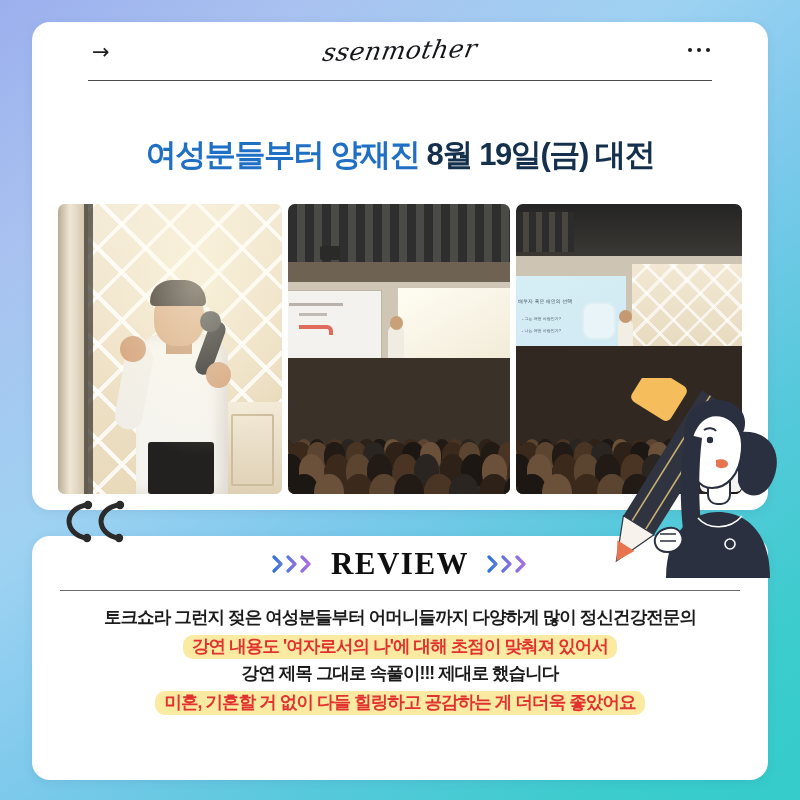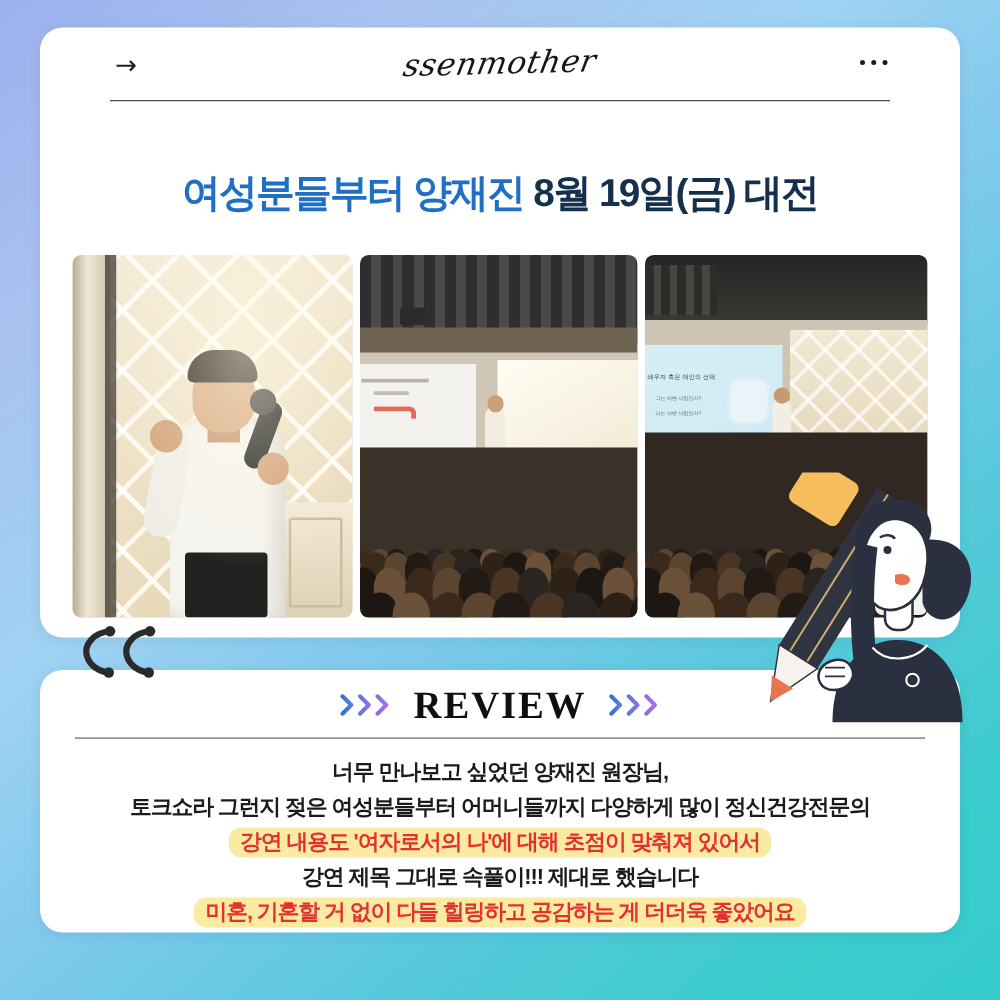--- a/index.html
+++ b/index.html
@@ -22,21 +22,21 @@
 
   
   .card {
     position: absolute;
     left: 32px; right: 32px;
     background: #ffffff;
     border-radius: 18px;
     box-shadow: 0 2px 10px rgba(40,70,120,0.10);
   }
   #card-top    { top: 22px;  height: 488px; }
-  #card-bottom { top: 536px; height: 210px; }
+  #card-bottom { top: 536px; height: 244px; }
 
   
   .hdr {
     position: absolute; top: 0; left: 0; right: 0;
     height: 68px;
   }
   .hdr-row {
     position: relative;
     height: 52px;
     margin: 6px 28px 0 28px;
@@ -496,21 +496,20 @@
         </svg>
       <svg width="13" height="20" viewBox="0 0 13 20">
           <path d="M2 3 L9 10 L2 17" fill="none" stroke="url(#cgC)" stroke-width="3.2" stroke-linecap="round" stroke-linejoin="round"></path>
         </svg>
     </span>
   </div>
 
   <div style="position:absolute;top:54px;left:28px;right:28px;height:1px;background:#6b6b6b;"></div>
 
   <div style="position:absolute;top:68px;left:10px;right:10px;text-align:center;">
-    <div class="rline">너무 만나보고 싶었던 양재진 원장님,</div>
     <div class="rline">토크쇼라 그런지 젖은 여성분들부터 어머니들까지 다양하게 많이 정신건강전문의</div>
     <div class="rline hl"><span class="mark">강연 내용도 '여자로서의 나'에 대해 초점이 맞춰져 있어서</span></div>
     <div class="rline">강연 제목 그대로 속풀이!!! 제대로 했습니다</div>
     <div class="rline hl"><span class="mark">미혼, 기혼할 거 없이 다들 힐링하고 공감하는 게 더더욱 좋았어요</span></div>
   </div>
 </div>
 
 <div class="illus">
   <svg width="180" height="200" viewBox="0 0 180 200">
 

